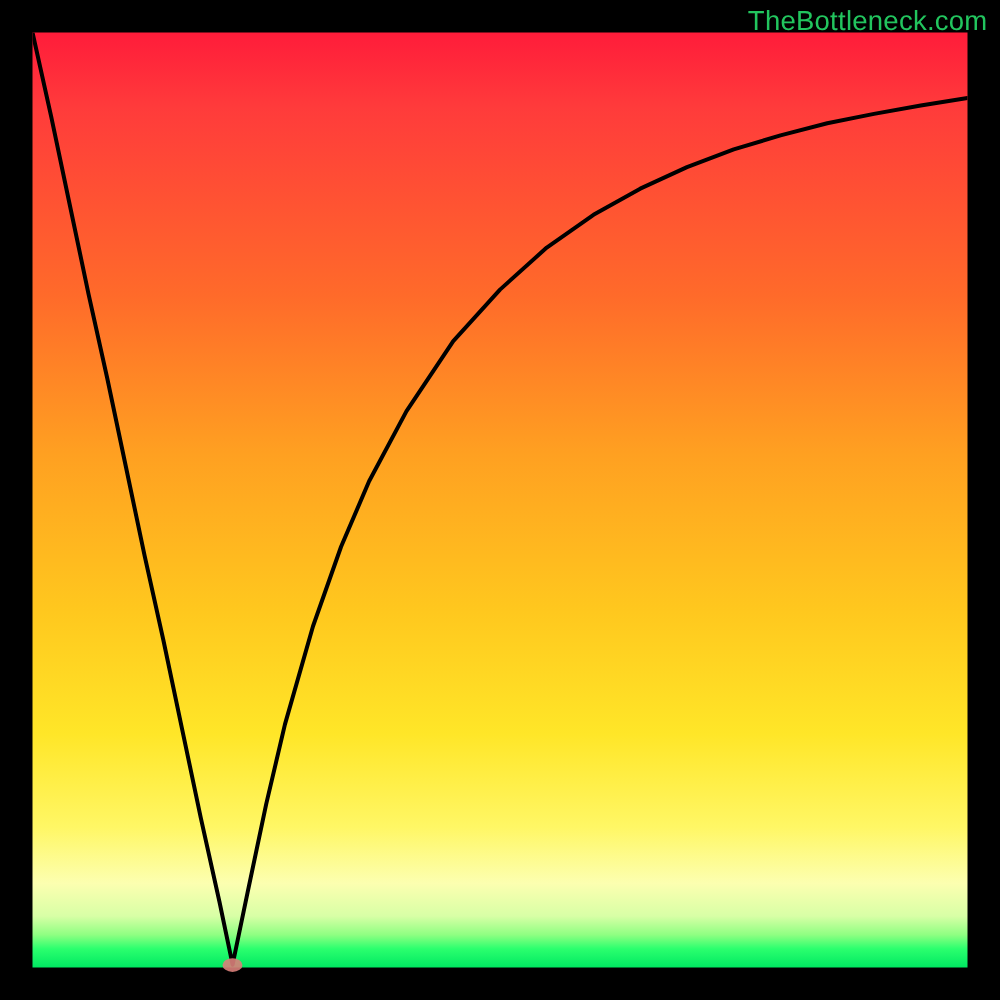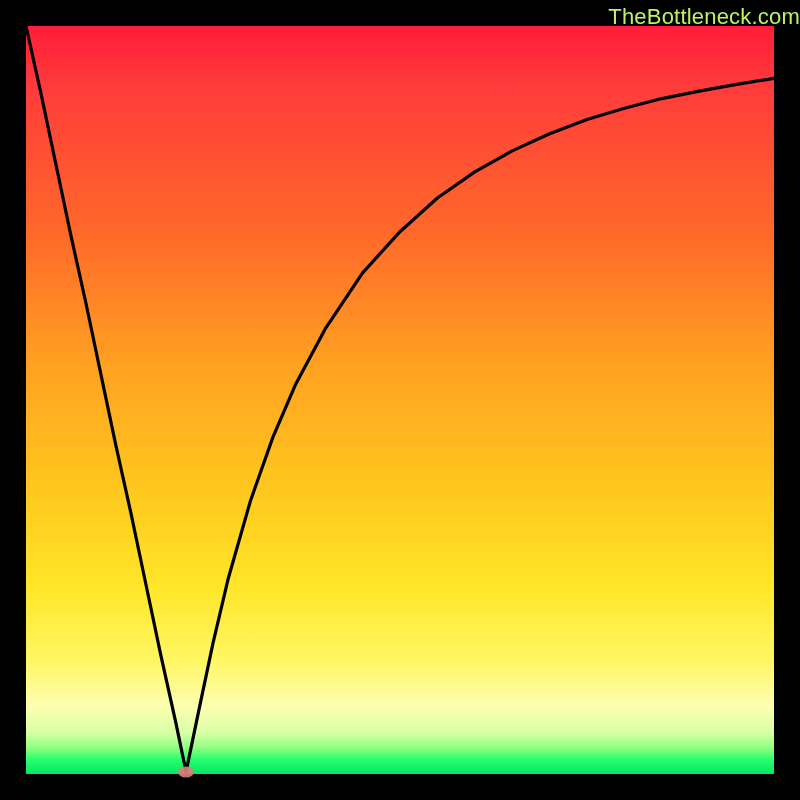--- a/index.html
+++ b/index.html
@@ -36,22 +36,22 @@
       #fcffb0 91%,
       #d8ffa6 94.5%,
       #8fff82 96.5%,
       #2bff6e 98%,
       #00e862 100%
     );
   }
   .watermark {
     position: absolute;
     top: 4px;
-    right: 0;
-    color: #bef264;
+    right: 10px;
+    color: #22c55e;
     font-size: 22px;
     font-weight: 500;
     letter-spacing: 0.2px;
     pointer-events: none;
   }
   svg.curve {
     position: absolute;
     left: 0;
     top: 0;
     width: 748px;

